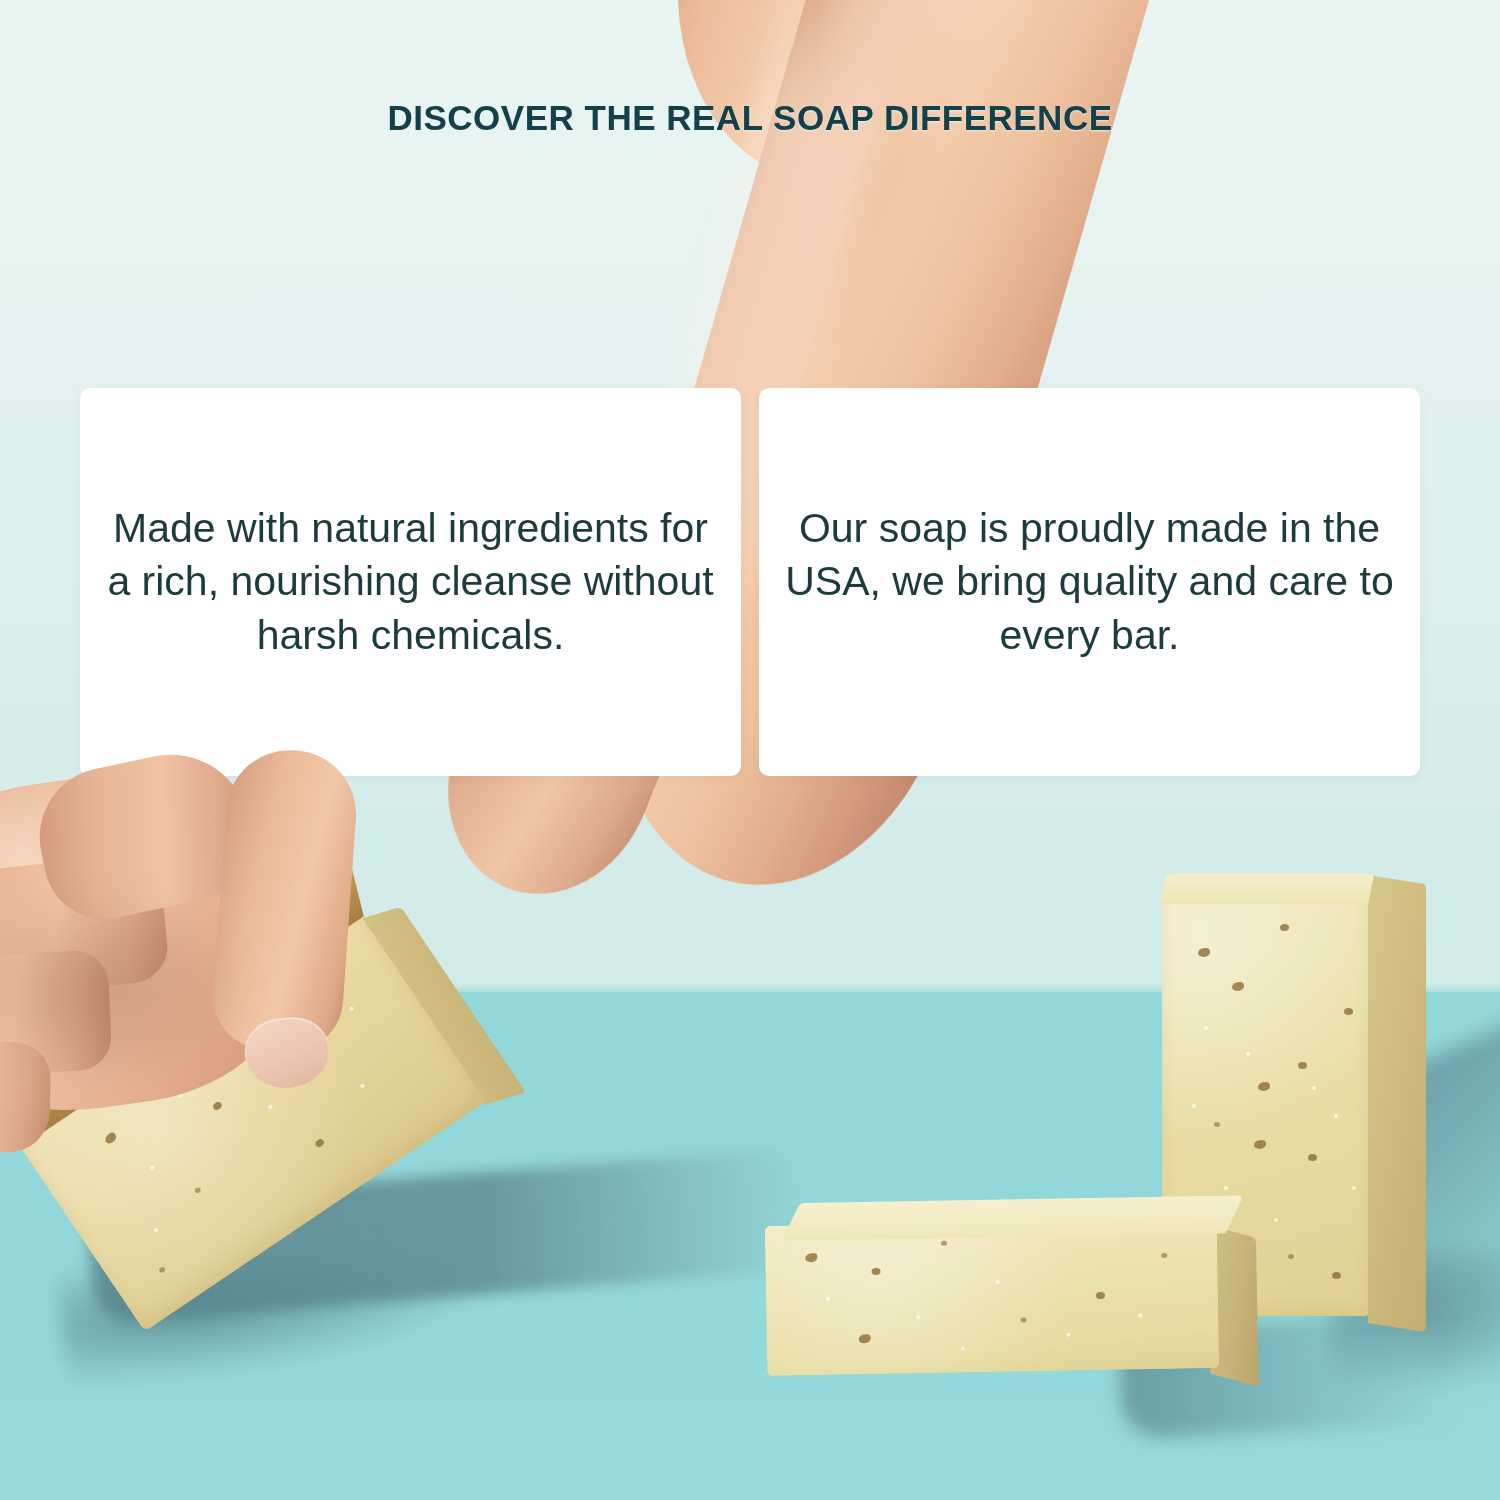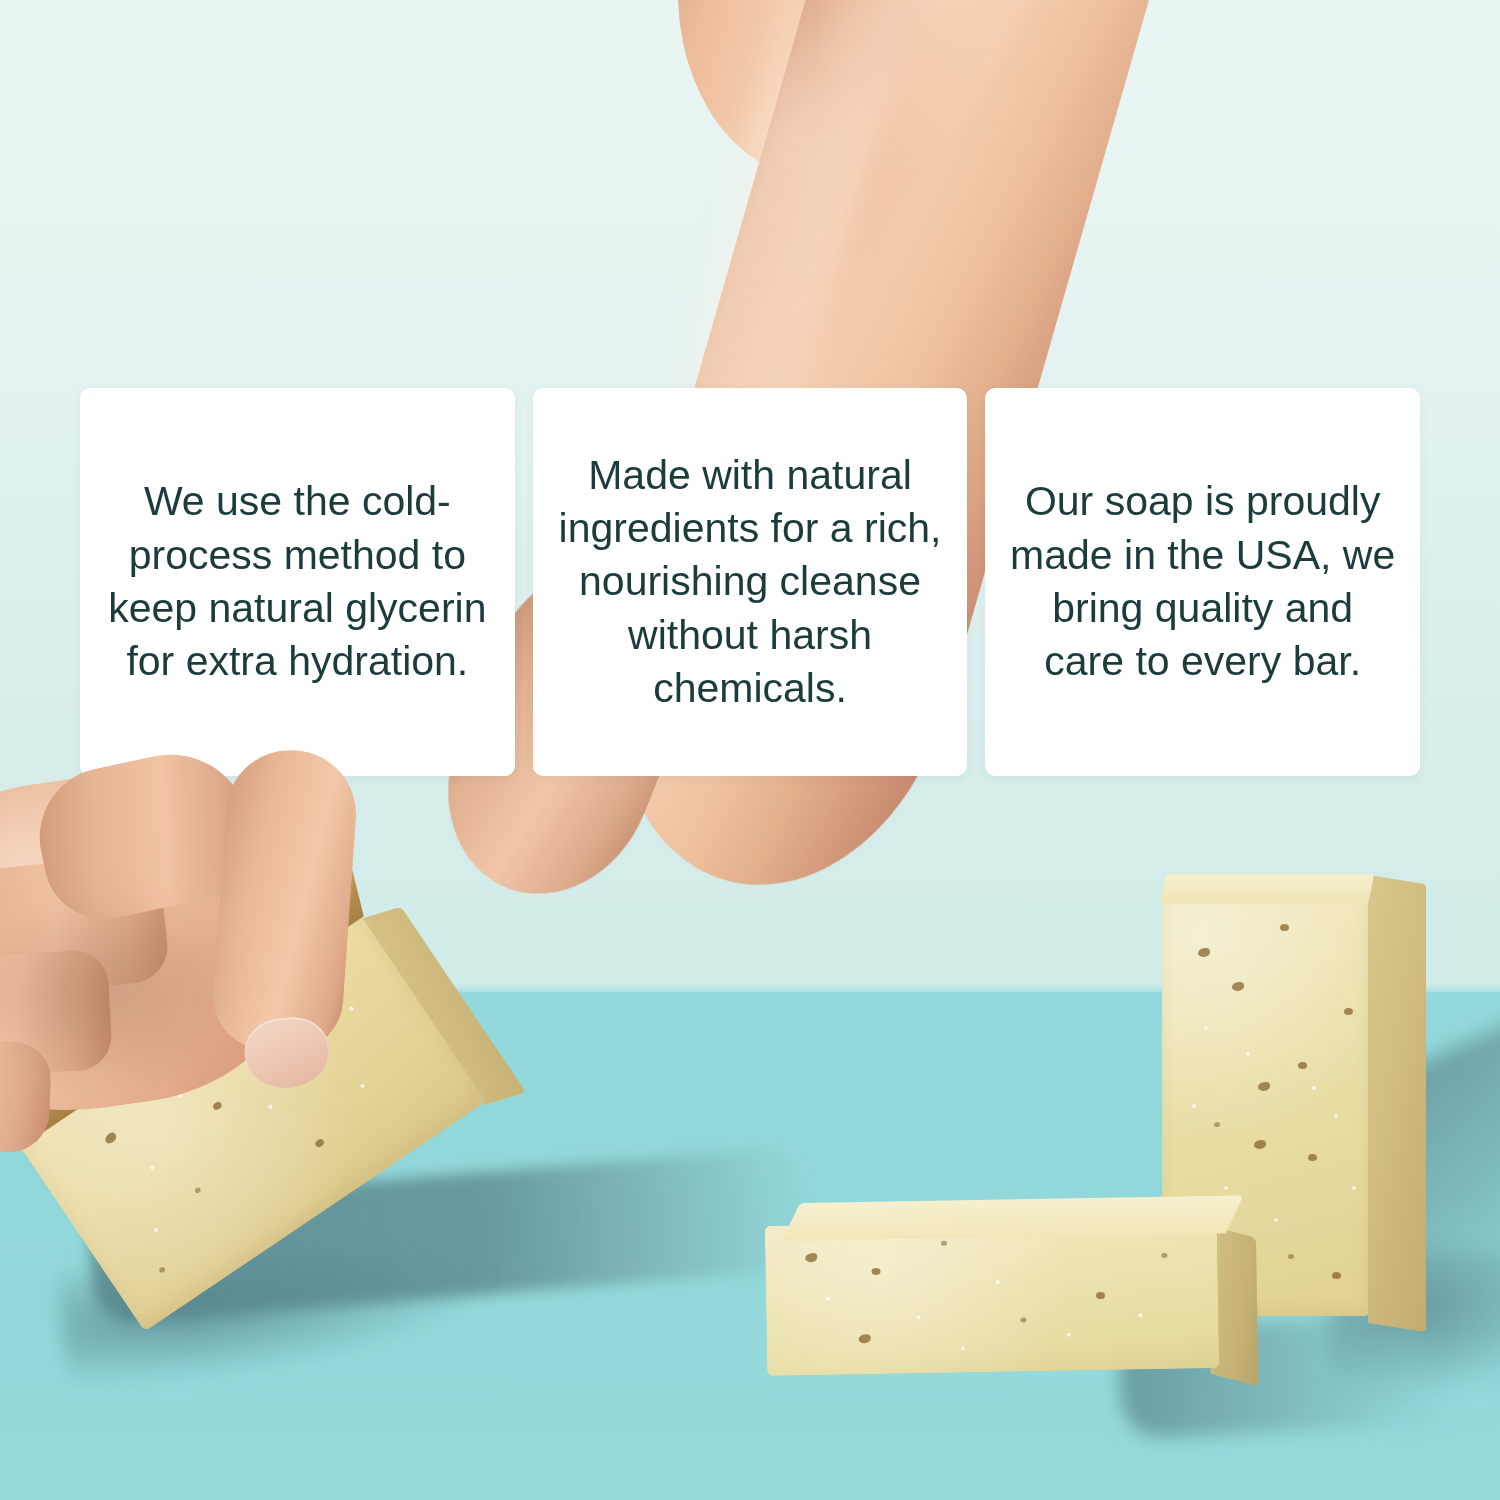--- a/index.html
+++ b/index.html
@@ -308,25 +308,23 @@
   <div class="table-surface"></div>
   <div class="horizon-soft"></div>
 
   <div class="arm-wrap">
     <div class="forearm-upper"></div>
     <div class="forearm"></div>
     <div class="wrist-narrow"></div>
     <div class="arm-sheen"></div>
   </div>
 
+  <div class="kicker">DISCOVER THE REAL SOAP DIFFERENCE</div>
 
   <div class="cards">
-    <div class="card">
-      <p>We use the cold-process method to keep natural glycerin for extra hydration.</p>
-    </div>
     <div class="card">
       <p>Made with natural ingredients for a rich, nourishing cleanse without harsh chemicals.</p>
     </div>
     <div class="card">
       <p>Our soap is proudly made in the USA, we bring quality and care to every bar.</p>
     </div>
   </div>
 
   <div class="shadow-left"></div>
   <div class="shadow-left2"></div>

